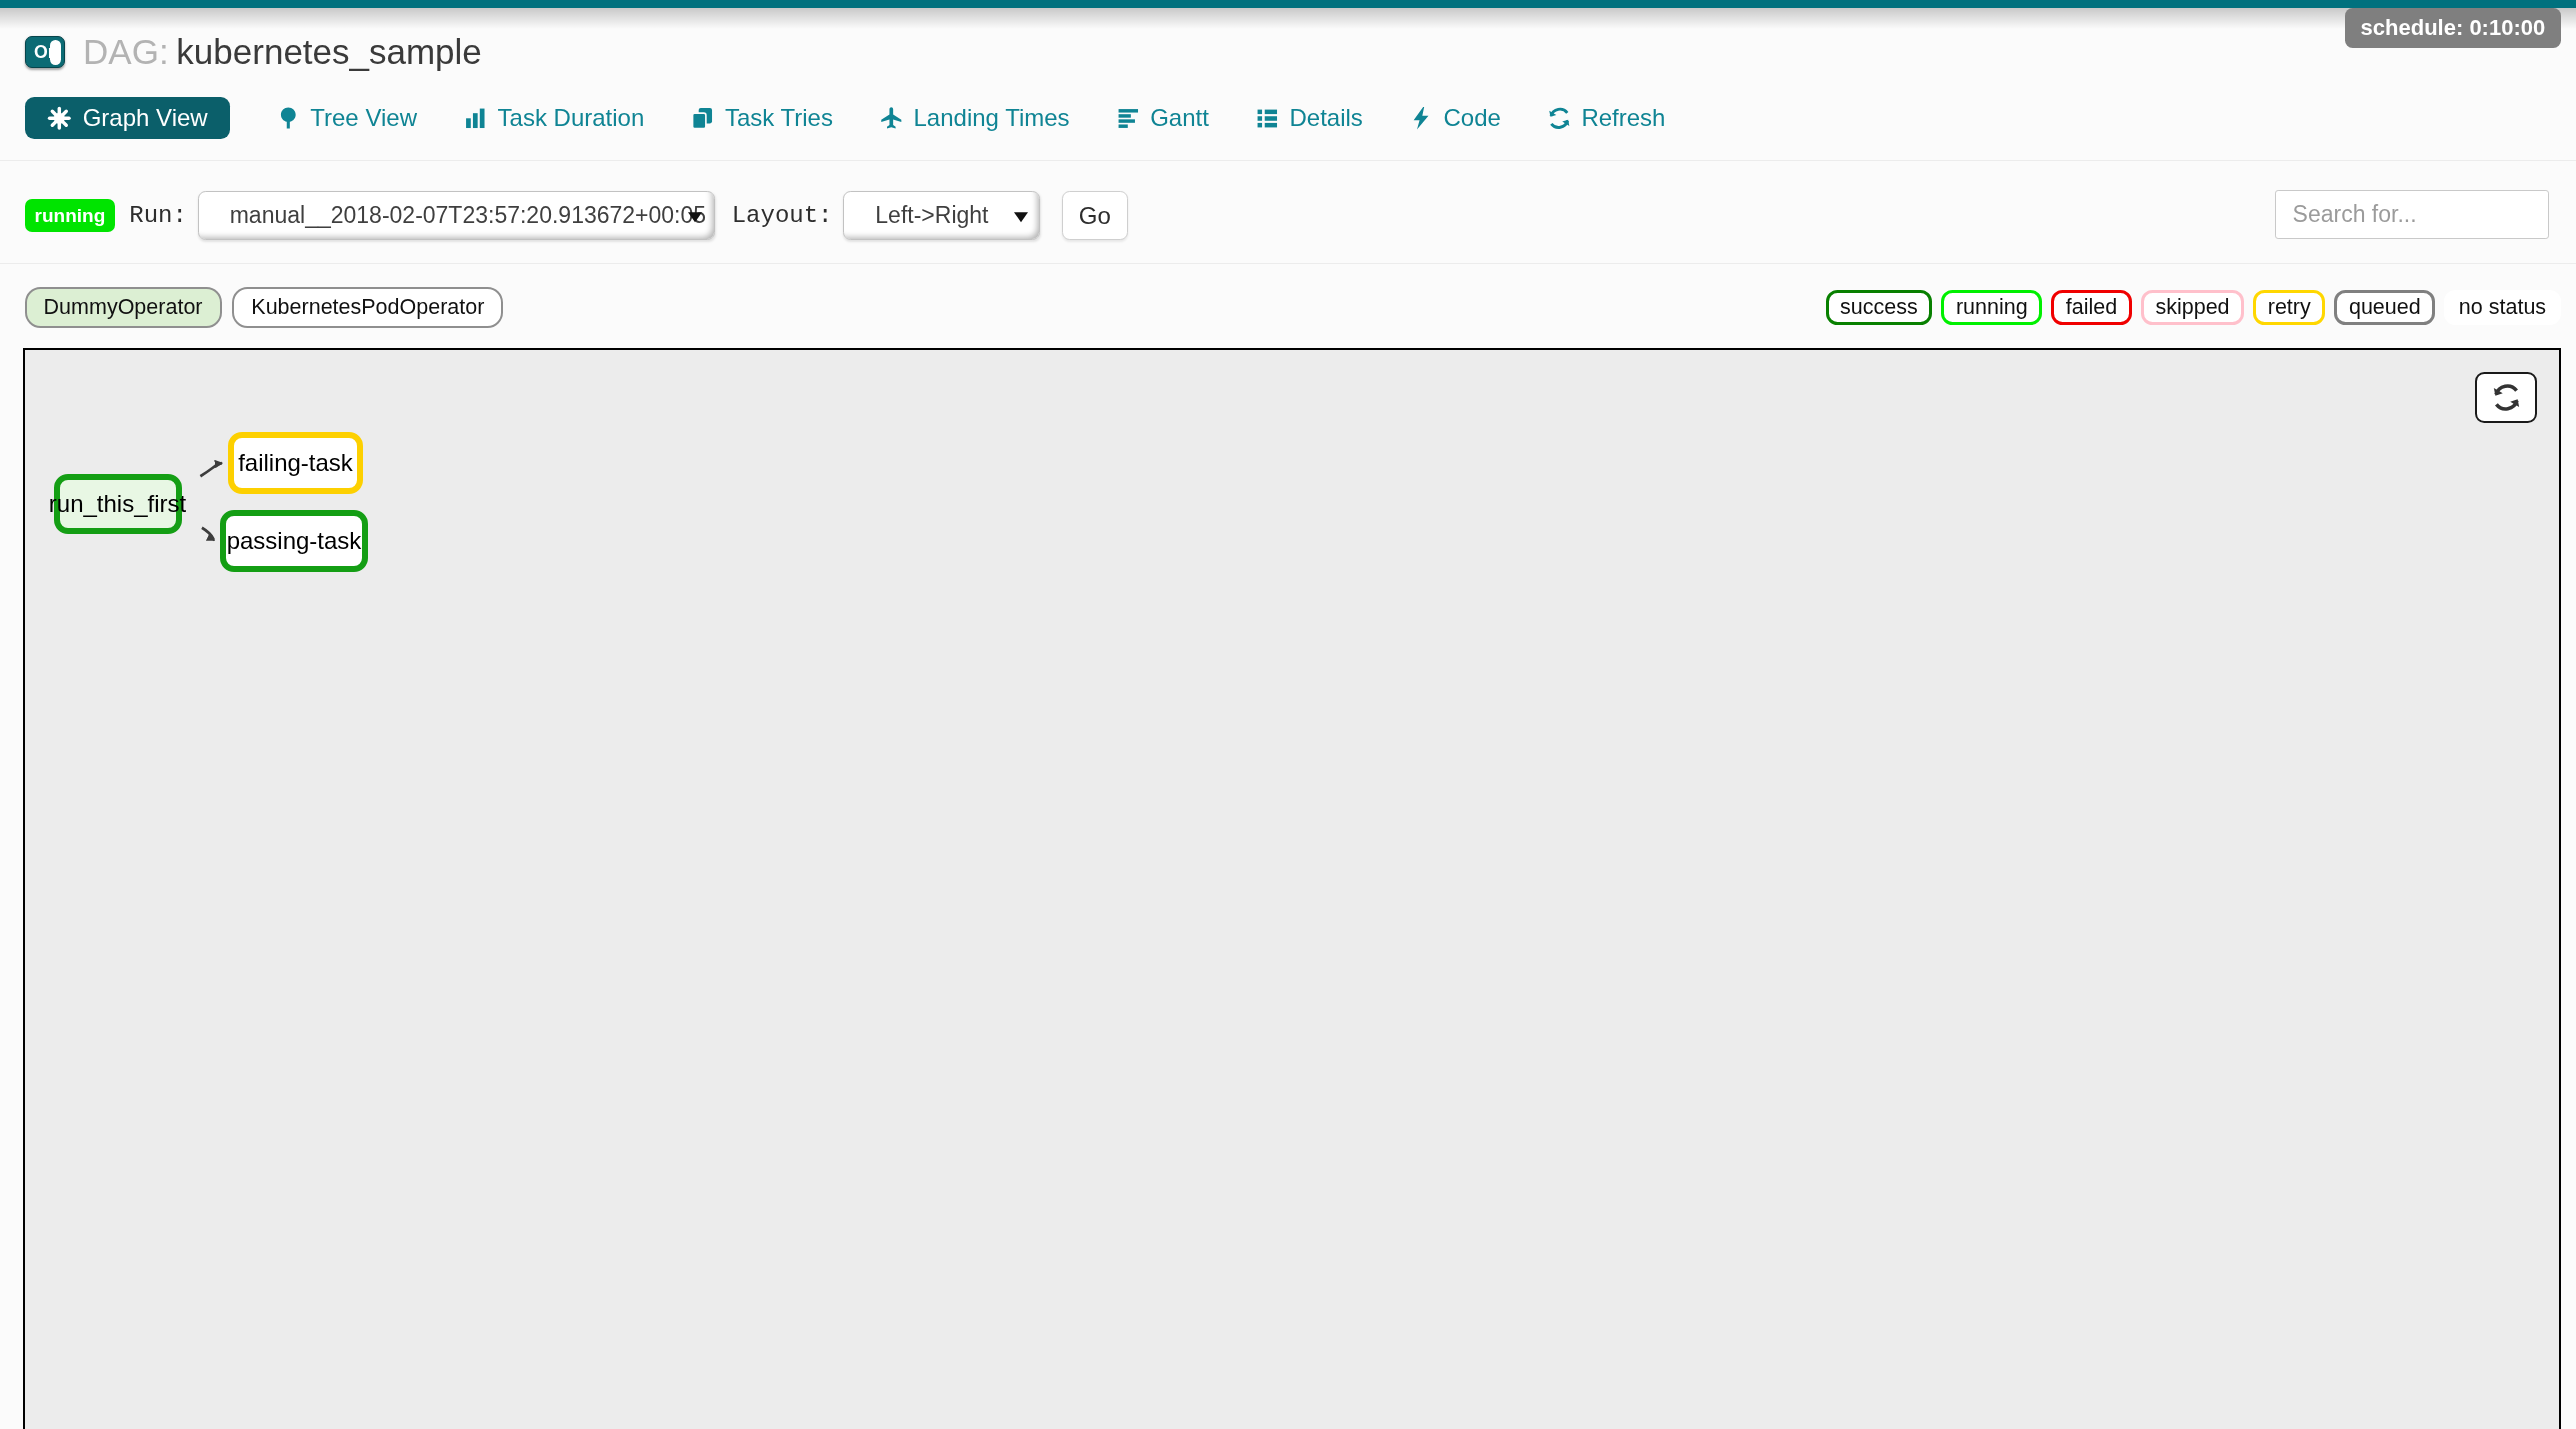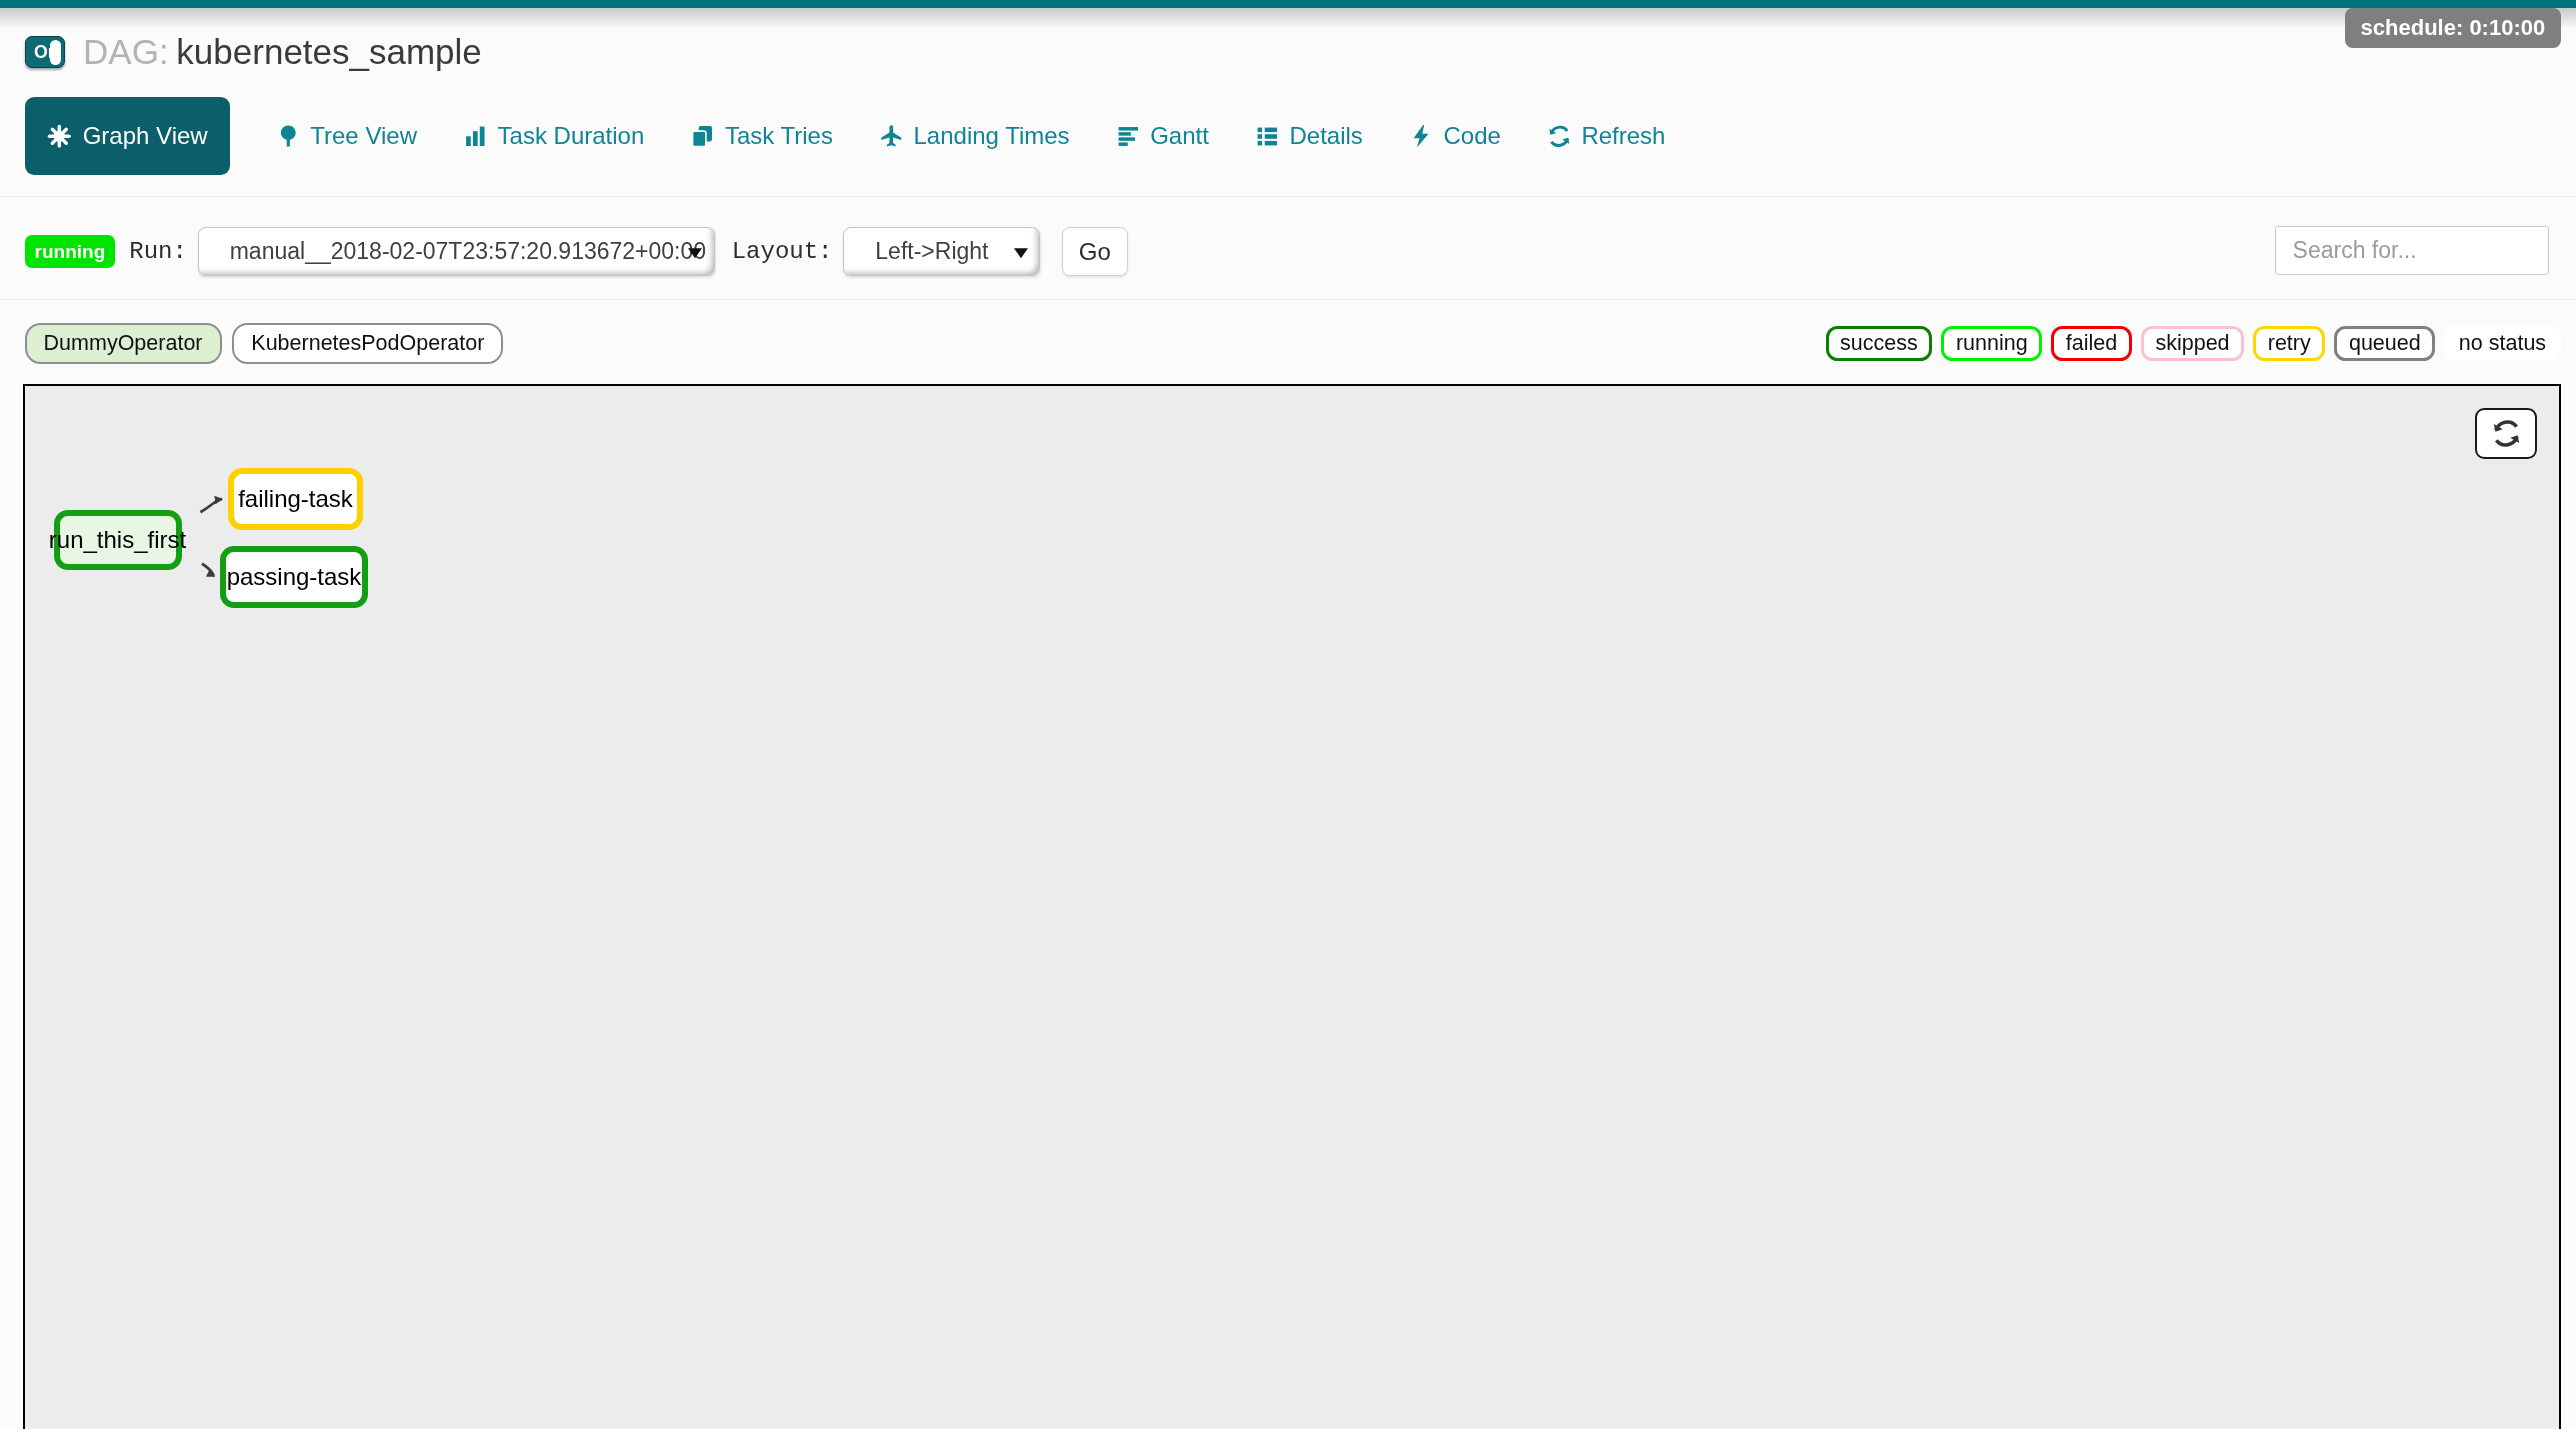--- a/index.html
+++ b/index.html
@@ -41,21 +41,21 @@
     background: #fff; border-radius: 5.4px;
   }
   .page-title { font-size: 35px; white-space: nowrap; text-align: right; }
   .title-prefix { color: #b3b3b3; }
   .dag-name { color: #3a3a3a; margin-left: 7.7px; }
   
   .nav-row { display: flex; align-items: center; margin: 24.6px 15.4px 0 24.6px; }
   .nav-btn {
     display: flex; align-items: center; gap: 11.5px;
     background: #0b5f6a; color: #fff;
-    font-size: 24px; padding: 25px 22px; border-radius: 9.2px;
+    font-size: 24px; padding: 7px 22px; border-radius: 9.2px;
     text-decoration: none; cursor: pointer;
   }
   .nav-link {
     display: flex; align-items: center; gap: 10px;
     color: #0f8494; font-size: 24px; margin-left: 46px;
     text-decoration: none; cursor: pointer; white-space: nowrap;
   }
   .nicon { display: inline-flex; width: 24.6px; height: 24.6px; flex: 0 0 auto; }
   .nicon svg { width: 100%; height: 100%; }
   hr.divider { border: none; border-top: 1.5px solid #ececec; margin: 21.5px 0 0 0; }
@@ -299,21 +299,21 @@
     <span>Refresh</span>
   </a>
 </div>
 
 <hr class="divider">
 
 <div class="run-row">
   <span class="running-badge">running</span>
   <span class="form-label">Run:</span>
   <div class="select run-select">
-    <span class="value">manual__2018-02-07T23:57:20.913672+00:00</span>
+    <span class="value">manual__2018-02-07T23:57:20.913672+00:05</span>
     <span class="caret"></span>
   </div>
   <span class="form-label">Layout:</span>
   <div class="select layout-select">
     <span class="value">Left-&gt;Right</span>
     <span class="caret"></span>
   </div>
   <button class="go-btn">Go</button>
   <input class="search-input" type="text" placeholder="Search for..." style="">
 </div>

